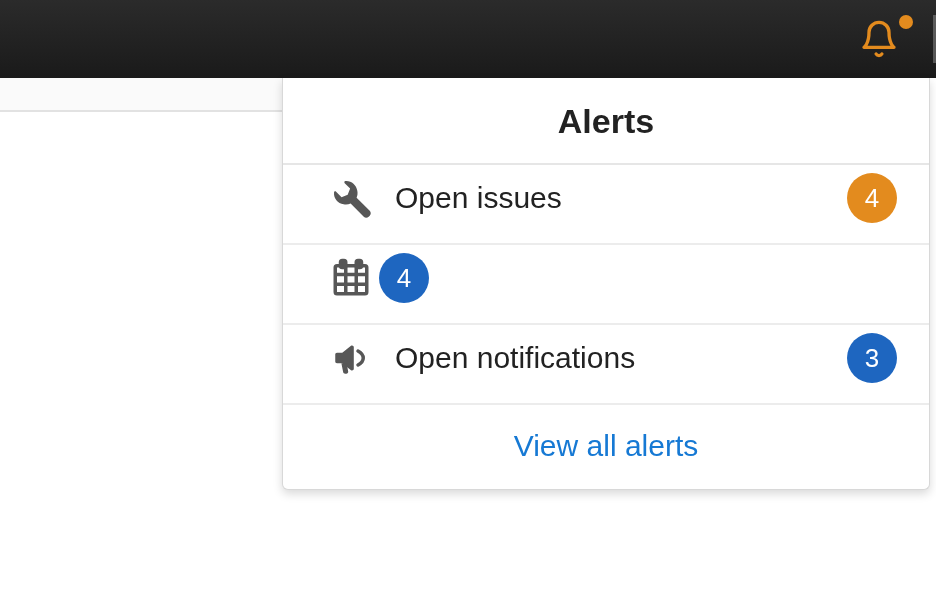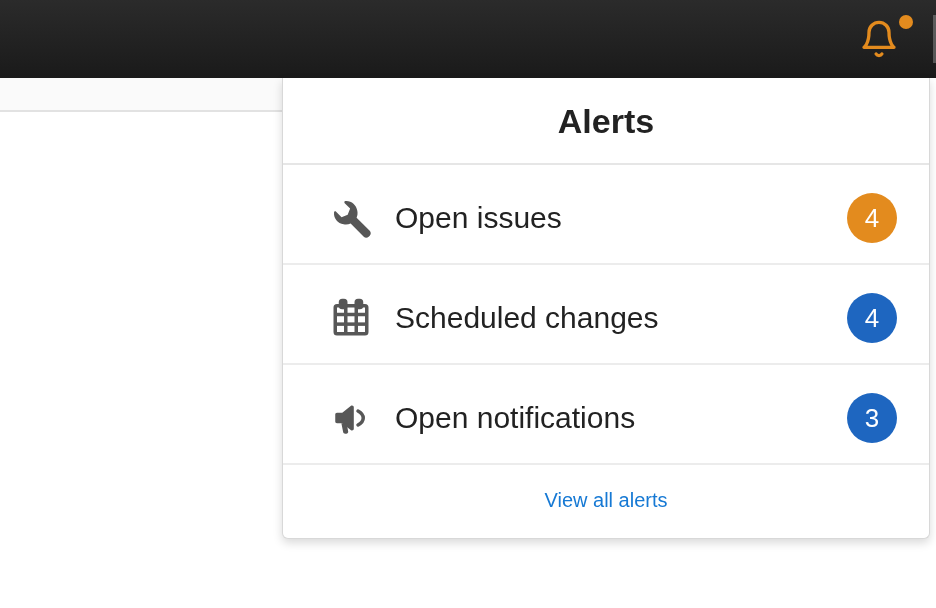--- a/index.html
+++ b/index.html
@@ -79,21 +79,21 @@
     padding: 24px 16px 22px;
     border-bottom: 2px solid #e6e6e6;
     font-size: 34px;
     font-weight: 700;
     color: #222;
   }
 
   .panel-row {
     display: flex;
     align-items: center;
-    padding: 28px 32px 20px 40px;
+    padding: 8px 32px 20px 40px;
     border-bottom: 2px solid #ececec;
     cursor: pointer;
   }
 
   .row-icon {
     width: 56px;
     display: flex;
     justify-content: center;
     color: #575757;
   }
@@ -116,21 +116,21 @@
     color: #fff;
   }
   .badge-orange { background: #e38b1e; }
   .badge-blue   { background: #1e66c0; }
 
   .panel-footer {
     text-align: center;
     padding: 24px 16px 26px;
   }
   .view-all {
-    font-size: 20px;
+    font-size: 30px;
     color: #1679d4;
     text-decoration: none;
     cursor: pointer;
   }
 </style>
 </head>
 <body>
 
 <div class="topbar">
   <div class="bell-wrap">
@@ -165,21 +165,20 @@
       <svg width="42" height="42" viewBox="0 0 24 24" fill="none" stroke="#575757" stroke-width="2">
         <rect x="3" y="5" width="18" height="16" rx="1"></rect>
         <line x1="3" y1="10" x2="21" y2="10"></line>
         <line x1="9" y1="5" x2="9" y2="21"></line>
         <line x1="15" y1="5" x2="15" y2="21"></line>
         <line x1="3" y1="15.5" x2="21" y2="15.5"></line>
         <rect x="6" y="2" width="3" height="4" rx="1" fill="#575757"></rect>
         <rect x="15" y="2" width="3" height="4" rx="1" fill="#575757"></rect>
       </svg>
     </span>
-    <span class="row-label">Scheduled changes</span>
     <span class="badge badge-blue">4</span>
   </div>
 
   <div class="panel-row">
     <span class="row-icon">
       <svg width="42" height="42" viewBox="0 0 24 24" fill="#575757">
         <path d="M3 10v4c0 .6.4 1 1 1h3l5 4c.7.5 1.6 0 1.6-.8V5.8c0-.8-.9-1.3-1.6-.8L7 9H4c-.6 0-1 .4-1 1z"></path>
         <path d="M16 8c1.8 1 3 2.4 3 4s-1.2 3-3 4" fill="none" stroke="#575757" stroke-width="2" stroke-linecap="round"></path>
         <path d="M6.5 15l1 5c.1.6.6 1 1.2 1h.6c.7 0 1.2-.6 1.1-1.3L9.5 15"></path>
       </svg>

